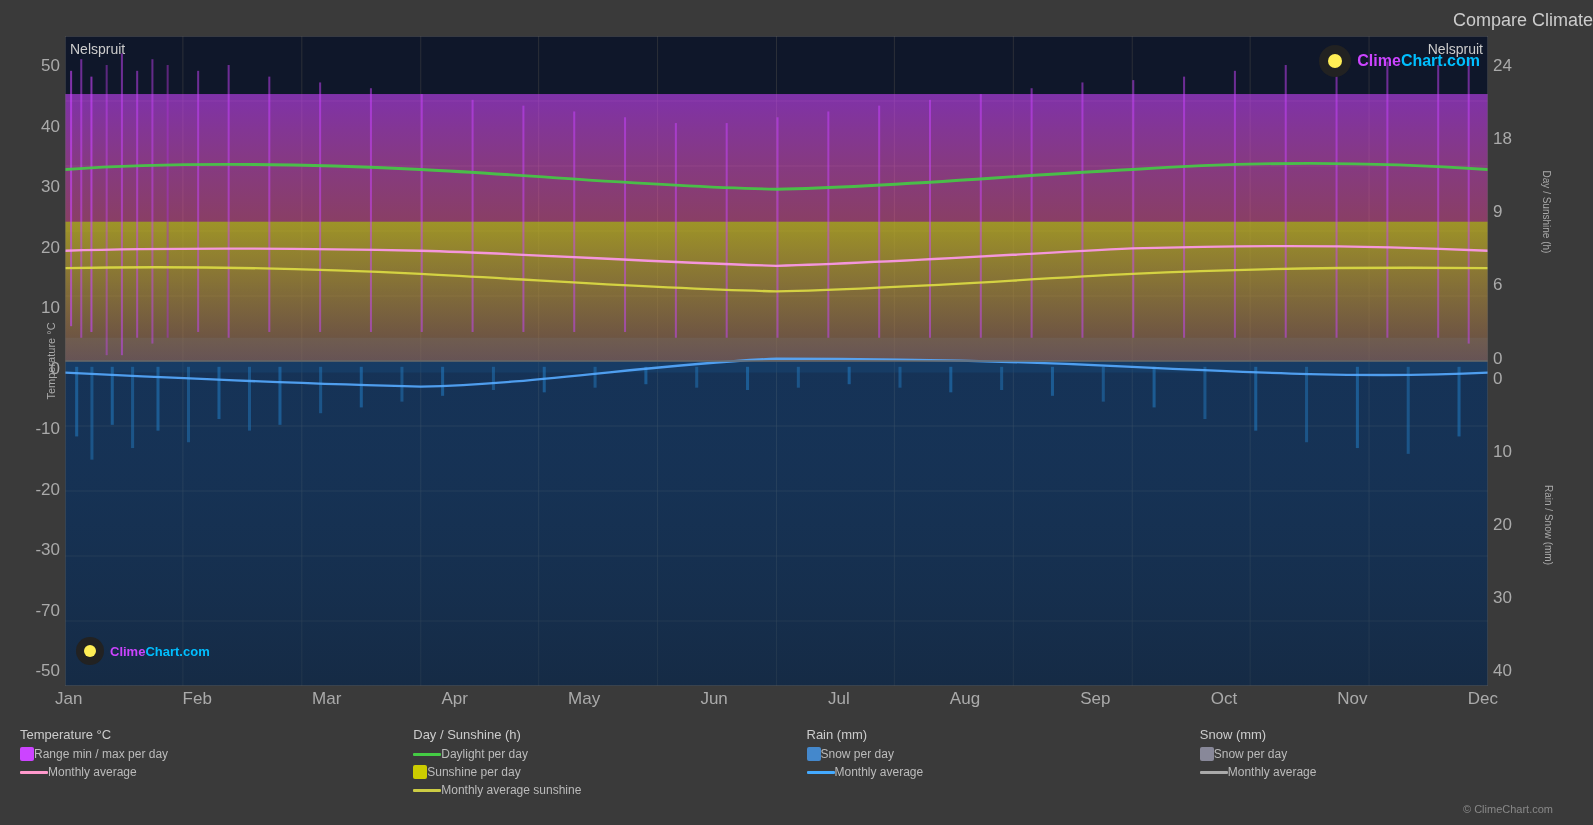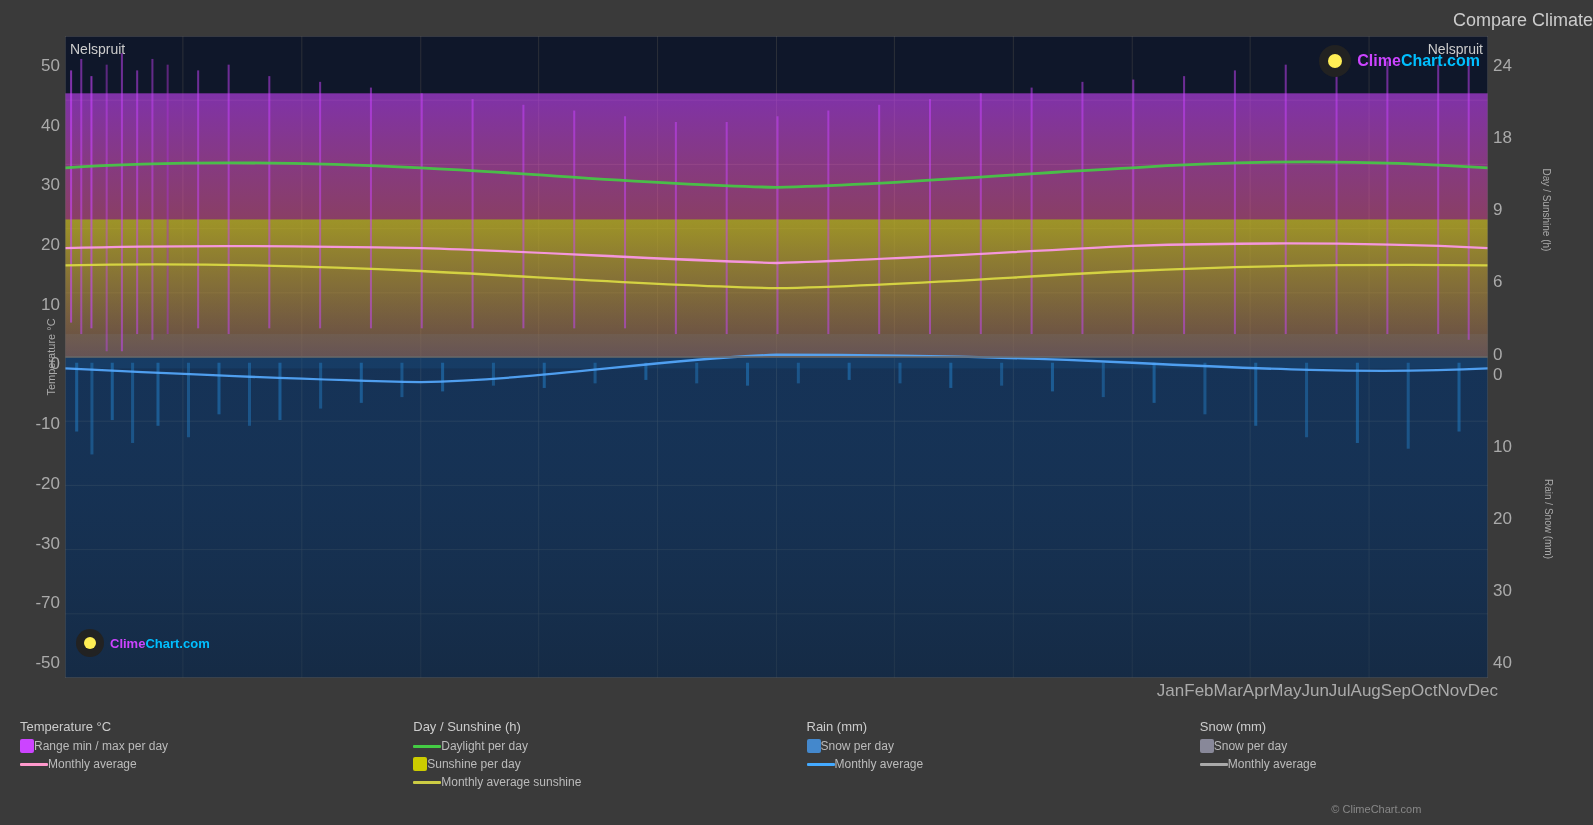--- a/index.html
+++ b/index.html
@@ -287,21 +287,21 @@
         <div style="position:absolute; right:-5px; top:50%; transform:translateY(-50%) rotate(90deg); font-size:10px; color:#aaa; white-space:nowrap;">Rain / Snow (mm)</div>
         <span class="axis-tick">0</span>
         <span class="axis-tick">10</span>
         <span class="axis-tick">20</span>
         <span class="axis-tick">30</span>
         <span class="axis-tick">40</span>
       </div>
     </div>
   </div>
 
-  <div style="display:flex; margin-left:55px; margin-right:95px; justify-content:flex-end; padding: 3px 0;">
+  <div style="display:flex; margin-left:55px; margin-right:95px; justify-content:space-between; padding: 3px 0; gap: 8px;">
     <span class="axis-tick">Jan</span>
     <span class="axis-tick">Feb</span>
     <span class="axis-tick">Mar</span>
     <span class="axis-tick">Apr</span>
     <span class="axis-tick">May</span>
     <span class="axis-tick">Jun</span>
     <span class="axis-tick">Jul</span>
     <span class="axis-tick">Aug</span>
     <span class="axis-tick">Sep</span>
     <span class="axis-tick">Oct</span>
@@ -354,16 +354,16 @@
     <div class="legend-column">
       <div class="legend-section-title">Snow (mm)</div>
       <div class="legend-item">
         <div class="legend-swatch-rect" style="background:#888899;"></div>
         <span>Snow per day</span>
       </div>
       <div class="legend-item">
         <div class="legend-swatch-line" style="background:#aaaaaa;"></div>
         <span>Monthly average</span>
       </div>
-      <div class="copyright" style="margin-top:28px;text-align:center;">© ClimeChart.com</div>
+      <div class="copyright" style="margin-top:20px;">© ClimeChart.com</div>
     </div>
   </div>
 </div>
 
 </body></html>

